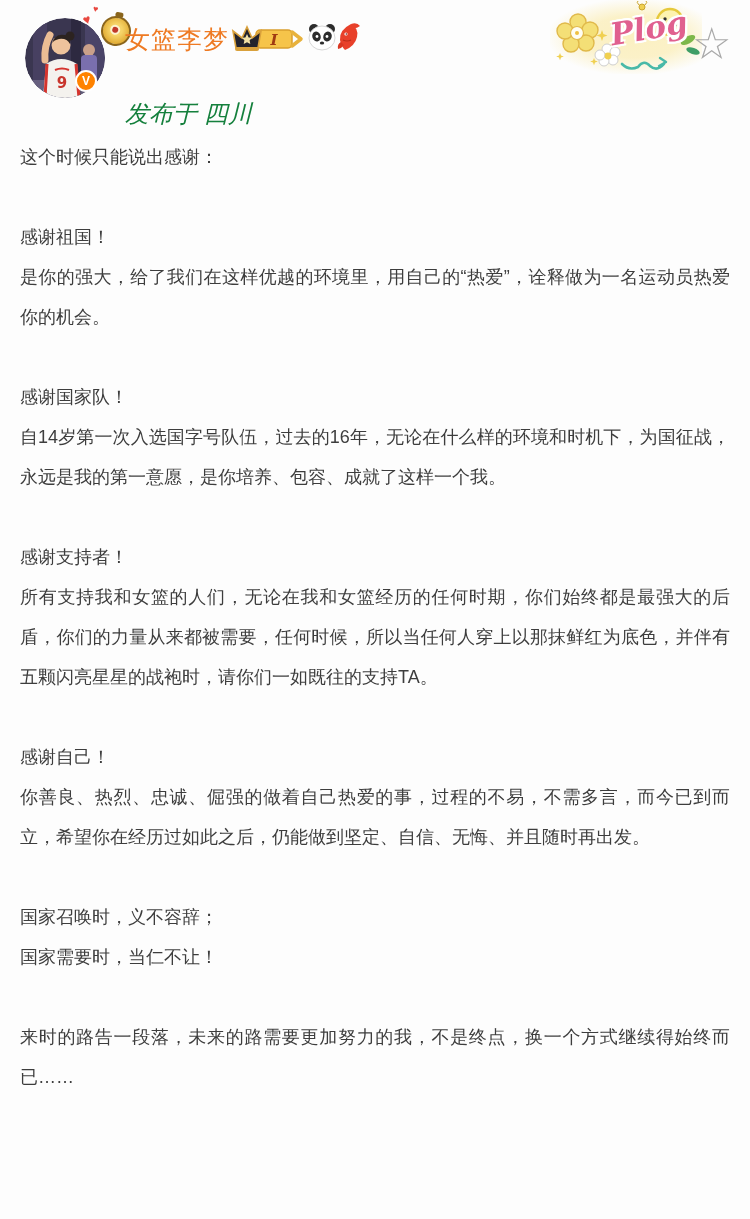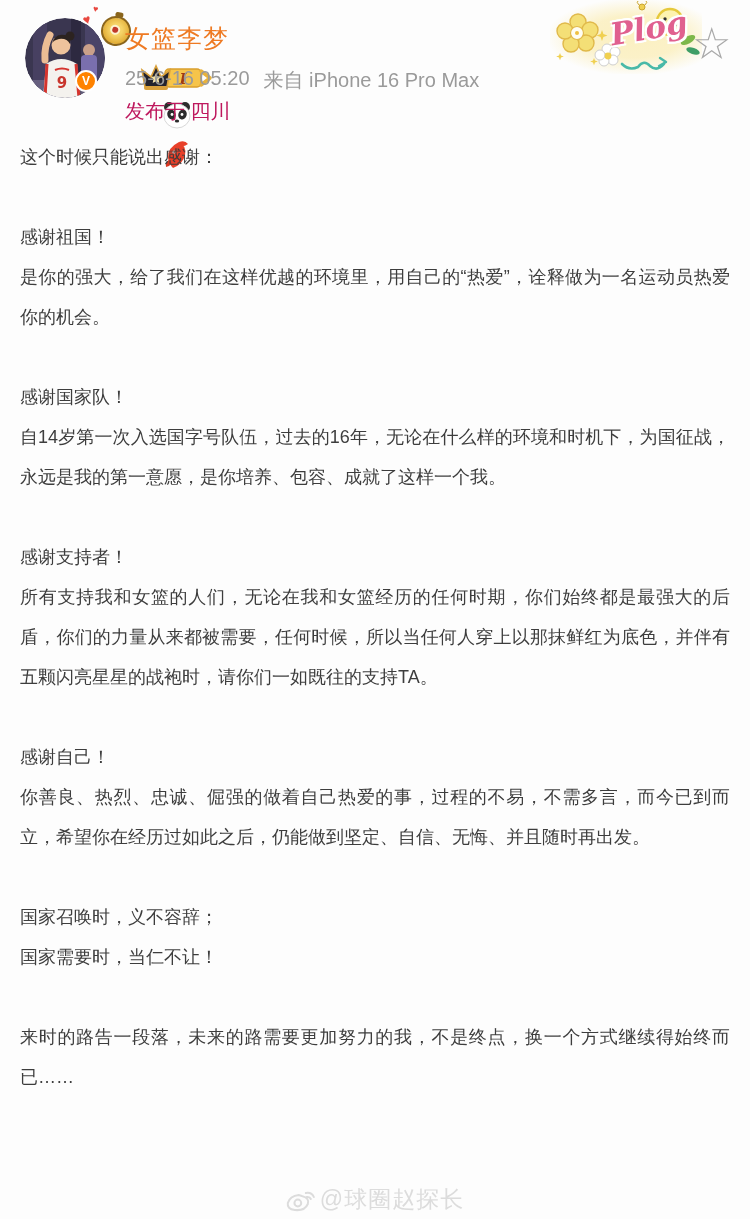--- a/index.html
+++ b/index.html
@@ -16,27 +16,27 @@
   .pendant{position:absolute;left:52px;top:-14px;width:60px;height:52px;pointer-events:none;}
   .pendant .watch{position:absolute;left:24px;top:12px;width:26px;height:26px;border-radius:50%;
     background:radial-gradient(circle at 50% 45%,#f6d468 30%,#e2ae38 70%,#b4821e 100%);
     border:2px solid #8a651c;transform:rotate(12deg);}
   .pendant .watch::after{content:"";position:absolute;left:7px;top:7px;width:10px;height:10px;border-radius:50%;
     background:#c0392b;border:2px solid #fdf3cf;box-sizing:border-box;}
   .pendant .watch::before{content:"";position:absolute;left:9px;top:-6px;width:8px;height:5px;background:#8a651c;border-radius:2px;}
   .pendant .h1{position:absolute;left:6px;top:8px;color:#e8473f;font-size:13px;transform:rotate(-18deg);}
   .pendant .h2{position:absolute;left:16px;top:0px;color:#e8473f;font-size:9px;transform:rotate(10deg);}
 
-  .name-row{position:absolute;left:125px;top:22px;display:flex;align-items:center;gap:7px;flex-direction:column;}
+  .name-row{position:absolute;left:125px;top:22px;display:flex;align-items:center;}
   .username{color:#ee7a23;font-size:25px;font-weight:500;letter-spacing:1px;cursor:pointer;}
   .vip-badge{display:inline-flex;align-items:center;height:32px;}
   .emoji-ico{display:inline-block;}
 
   .meta1{position:absolute;left:125px;top:67px;color:#9a9a9a;font-size:20px;display:flex;gap:14px;}
-  .meta2{position:absolute;left:125px;top:98px;color:#be185d;font-size:20px;}
+  .meta2{position:absolute;left:125px;top:98px;color:#15803d;font-size:24px;font-style:italic;}
 
   
   .plog{position:absolute;left:550px;top:0px;width:152px;height:74px;}
   .plog .glow{position:absolute;inset:0;background:radial-gradient(ellipse at 55% 50%,#fbf0c2 0%,rgba(251,240,194,.9) 40%,rgba(251,240,194,0) 74%);}
   .plog svg{position:absolute;left:0;top:0;}
   .plog-text{position:absolute;left:60px;top:10px;transform:rotate(-10deg);
     font-family:"DejaVu Serif",serif;font-style:italic;font-weight:bold;font-size:31px;color:#e0608f;
     text-shadow:-2px -2px 0 #fff,2px -2px 0 #fff,-2px 2px 0 #fff,2px 2px 0 #fff,0 2px 0 #fff,0 -2px 0 #fff;}
   .fav-star{position:absolute;left:692px;top:22px;font-size:44px;line-height:1;color:#a9a9a9;
     background:none;border:none;padding:0;cursor:pointer;font-family:"DejaVu Sans",sans-serif;}
@@ -119,24 +119,20 @@
           <path d="M14 2 Q22 6 20 15 Q18 24 8 28 Q4 24 3 18 Q2 8 14 2 Z" fill="#e8402a"></path>
           <path d="M14 2 Q20 0 23 4 Q19 7 15 6 Z" fill="#e8402a"></path>
           <path d="M4 20 Q0 22 1 27 Q5 26 7 23 Z" fill="#d93722"></path>
           <circle cx="9" cy="12" r="1.6" fill="#fff"></circle>
             <circle cx="9.3" cy="12" r="0.8" fill="#5a1208"></circle>
           <path d="M6 18 Q10 20 14 18" stroke="#b92c1a" stroke-width="1.2" fill="none"></path>
         </svg>
       </span>
     </div>
 
-    <div class="meta1">
-      <span>25-6-16 05:20</span>
-      <span>来自 iPhone 16 Pro Max</span>
-    </div>
     <div class="meta2">发布于 四川</div>
 
     <div class="plog">
       <div class="glow"></div>
       <svg width="152" height="74" viewBox="0 0 152 74">
         <g>
           <circle cx="28" cy="22" r="8" fill="#f4df76" stroke="#e0b94a" stroke-width="1.4"></circle>
           <circle cx="40" cy="30" r="8" fill="#f4df76" stroke="#e0b94a" stroke-width="1.4"></circle>
           <circle cx="36" cy="43" r="8" fill="#f4df76" stroke="#e0b94a" stroke-width="1.4"></circle>
           <circle cx="21" cy="44" r="8" fill="#f4df76" stroke="#e0b94a" stroke-width="1.4"></circle>
@@ -193,22 +189,14 @@
 所有支持我和女篮的人们，无论在我和女篮经历的任何时期，你们始终都是最强大的后盾，你们的力量从来都被需要，任何时候，所以当任何人穿上以那抹鲜红为底色，并伴有五颗闪亮星星的战袍时，请你们一如既往的支持TA。
 
 感谢自己！
 你善良、热烈、忠诚、倔强的做着自己热爱的事，过程的不易，不需多言，而今已到而立，希望你在经历过如此之后，仍能做到坚定、自信、无悔、并且随时再出发。
 
 国家召唤时，义不容辞；
 国家需要时，当仁不让！
 
 来时的路告一段落，未来的路需要更加努力的我，不是终点，换一个方式继续得始终而已……</div>
 
-  <div class="watermark">
-    <svg width="30" height="26" viewBox="0 0 30 26">
-      <path d="M13 8 Q4 9 2 16 Q1 22 9 23 Q19 24 22 17 Q24 11 16 9 Z" fill="none" stroke="#dcdcdc" stroke-width="2"></path>
-      <circle cx="12" cy="16" r="3.4" fill="none" stroke="#dcdcdc" stroke-width="2"></circle>
-      <path d="M20 6 Q26 5 28 10 M21 10 Q24 9.6 25 12" fill="none" stroke="#dcdcdc" stroke-width="2" stroke-linecap="round"></path>
-    </svg>
-    <span>@球圈赵探长</span>
-  </div>
 
 </div>
 
 </body></html>

